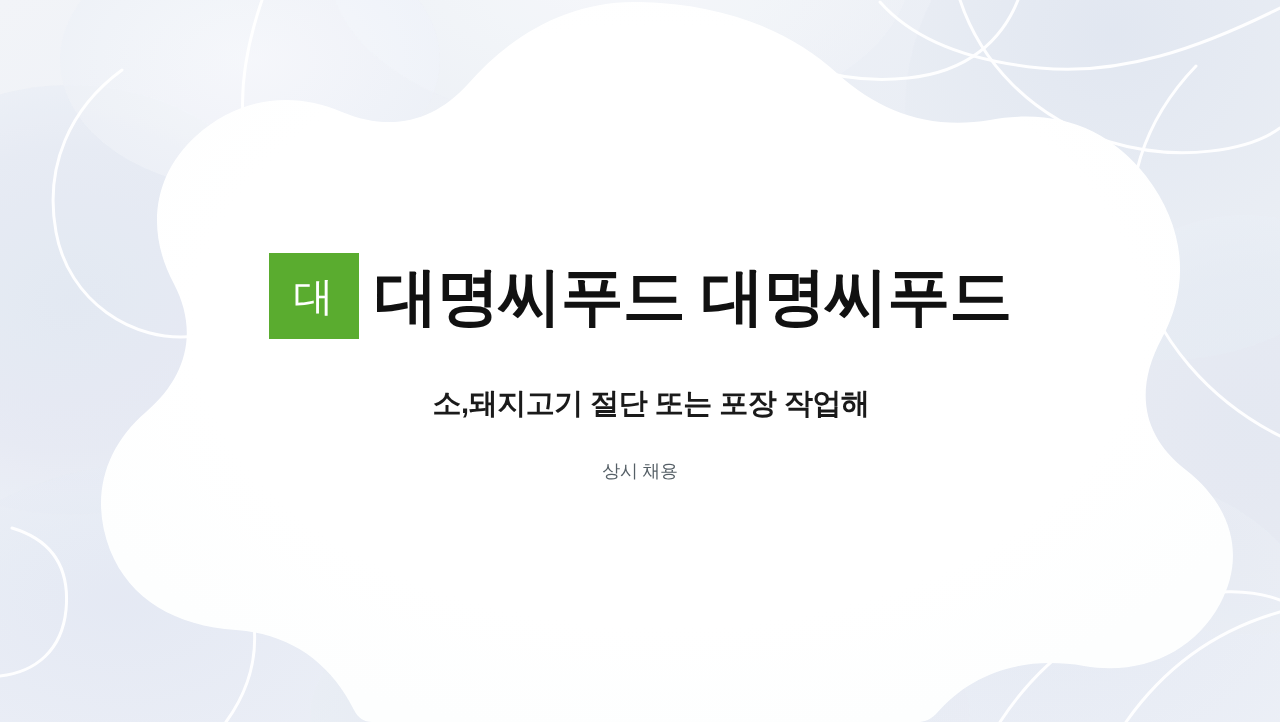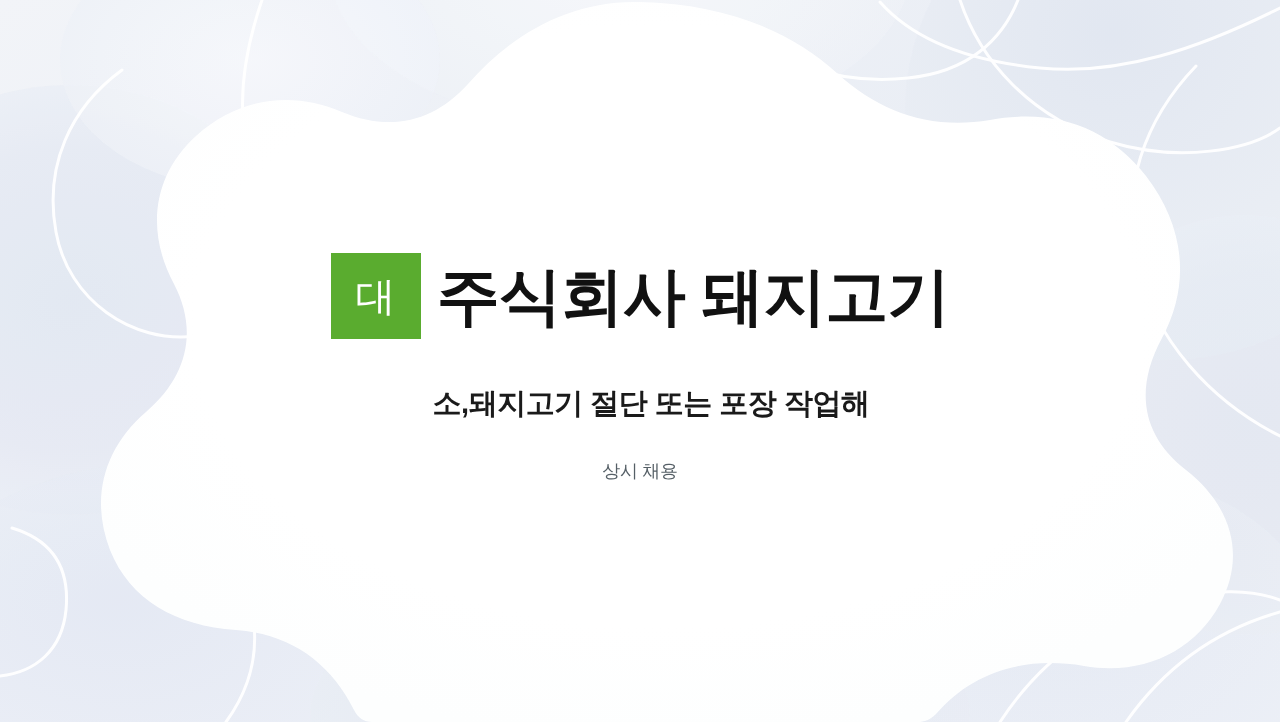--- a/index.html
+++ b/index.html
@@ -189,21 +189,21 @@
              C 390,132 434,122 468,84
              C 510,36 568,0 640,2 Z" fill="url(#gWhiteGlow)"></path>
   </svg>
 
   <div id="content">
 
     <div id="title-row">
       <div id="company-badge" style="background: rgb(90, 172, 47);">
         <span id="company-badge-text" style="color: rgb(255, 255, 255);">대</span>
       </div>
-      <h1 id="company-title" style="color: rgb(17, 17, 17);">주식회사 돼지고기</h1>
+      <h1 id="company-title" style="color: rgb(17, 17, 17);">대명씨푸드 대명씨푸드</h1>
     </div>
 
     <div id="job-subtitle" style="color: rgb(26, 26, 26);">소,돼지고기 절단 또는 포장 작업해</div>
 
     <div id="hiring-status" style="color: rgb(85, 95, 102);">상시 채용</div>
 
   </div>
 </div>
 
 </body></html>

